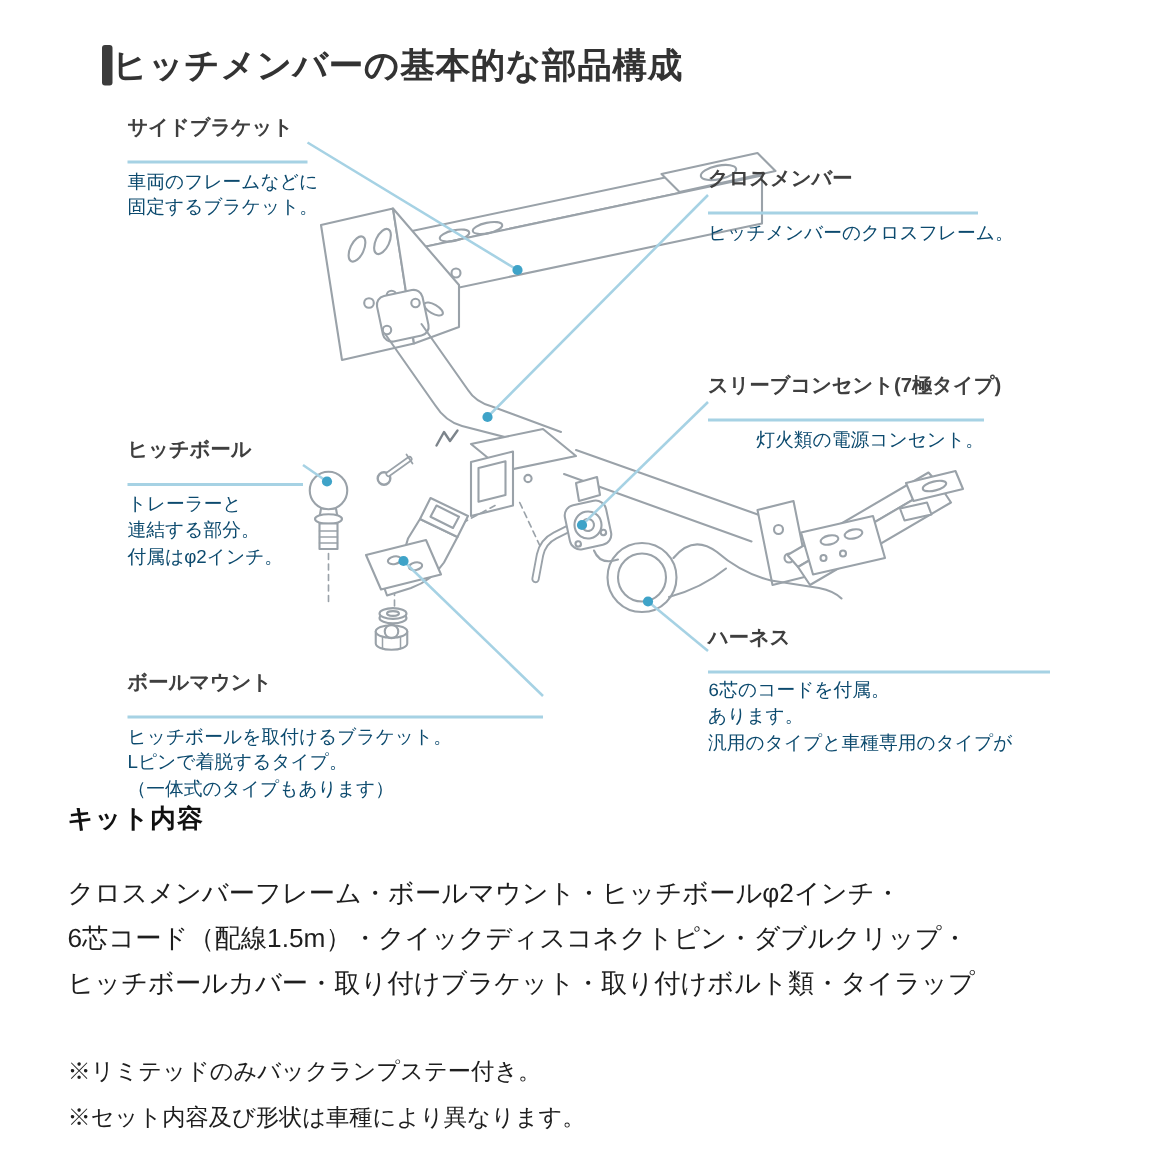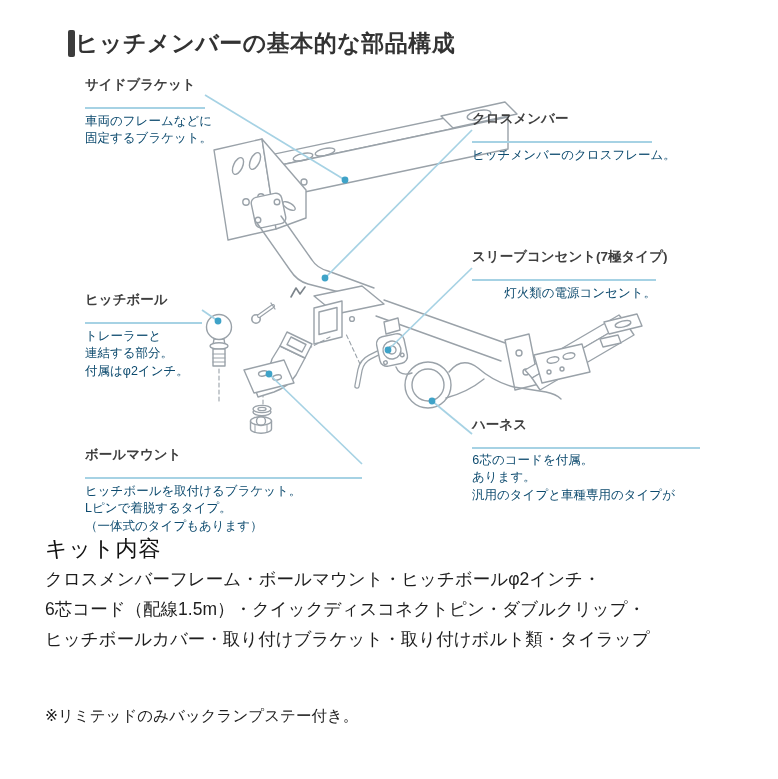--- a/index.html
+++ b/index.html
@@ -7,25 +7,25 @@
         font-family:"Liberation Sans","DejaVu Sans",sans-serif;}
   .hdr{position:absolute;left:68px;top:28px;display:flex;align-items:center;}
   .hdr-bar{width:7px;height:27px;background:#3c3c3c;border-radius:2px;}
   .page-title{font-size:23px;font-weight:bold;color:#333333;letter-spacing:.5px;white-space:nowrap;}
   svg.art{position:absolute;left:0;top:0;}
   .plabel{position:absolute;}
   .plabel-title{font-size:13.5px;font-weight:bold;color:#3f3f3f;border-bottom:2px solid #a6d2e4;
                 padding-bottom:13px;white-space:nowrap;}
   .plabel-desc{margin-top:4px;font-size:12.5px;color:#0c4a6e;line-height:1.38;white-space:nowrap;}
   .kit{position:absolute;left:45px;top:534px;}
-  .kit-heading{font-size:22px;font-weight:normal;color:#111111;letter-spacing:1px;}
-  .kit-lines{margin-top:0;}
+  .kit-heading{font-size:17px;font-weight:bold;color:#111111;letter-spacing:1px;}
+  .kit-lines{margin-top:23px;}
   .kit-line{font-size:17.5px;color:#1e1e1e;line-height:30px;white-space:nowrap;}
   .notes{position:absolute;left:45px;top:700px;}
-  .note-line{font-size:15.5px;color:#1e1e1e;line-height:31px;white-space:nowrap;}
+  .note-line{font-size:15.5px;color:#1e1e1e;line-height:31px;white-space:nowrap;font-family:Liberation Mono, monospace;}
 </style>
 </head>
 <body>
 
 <div class="page">
 
   <svg class="art" viewBox="0 0 778 779" width="778" height="779" aria-hidden="true">
     <g stroke="#9aa2a9" stroke-width="1.4" fill="#ffffff" stroke-linejoin="round" stroke-linecap="round">
 
       <g>
@@ -225,15 +225,16 @@
     <div class="kit-heading">キット内容</div>
     <div class="kit-lines">
       <div class="kit-line">クロスメンバーフレーム・ボールマウント・ヒッチボールφ2インチ・</div>
       <div class="kit-line">6芯コード（配線1.5m）・クイックディスコネクトピン・ダブルクリップ・</div>
       <div class="kit-line">ヒッチボールカバー・取り付けブラケット・取り付けボルト類・タイラップ</div>
     </div>
   </div>
 
   <div class="notes">
     <div class="note-line">※リミテッドのみバックランプステー付き。</div>
+    <div class="note-line">※セット内容及び形状は車種により異なります。</div>
   </div>
 
 </div>
 
 </body></html>

